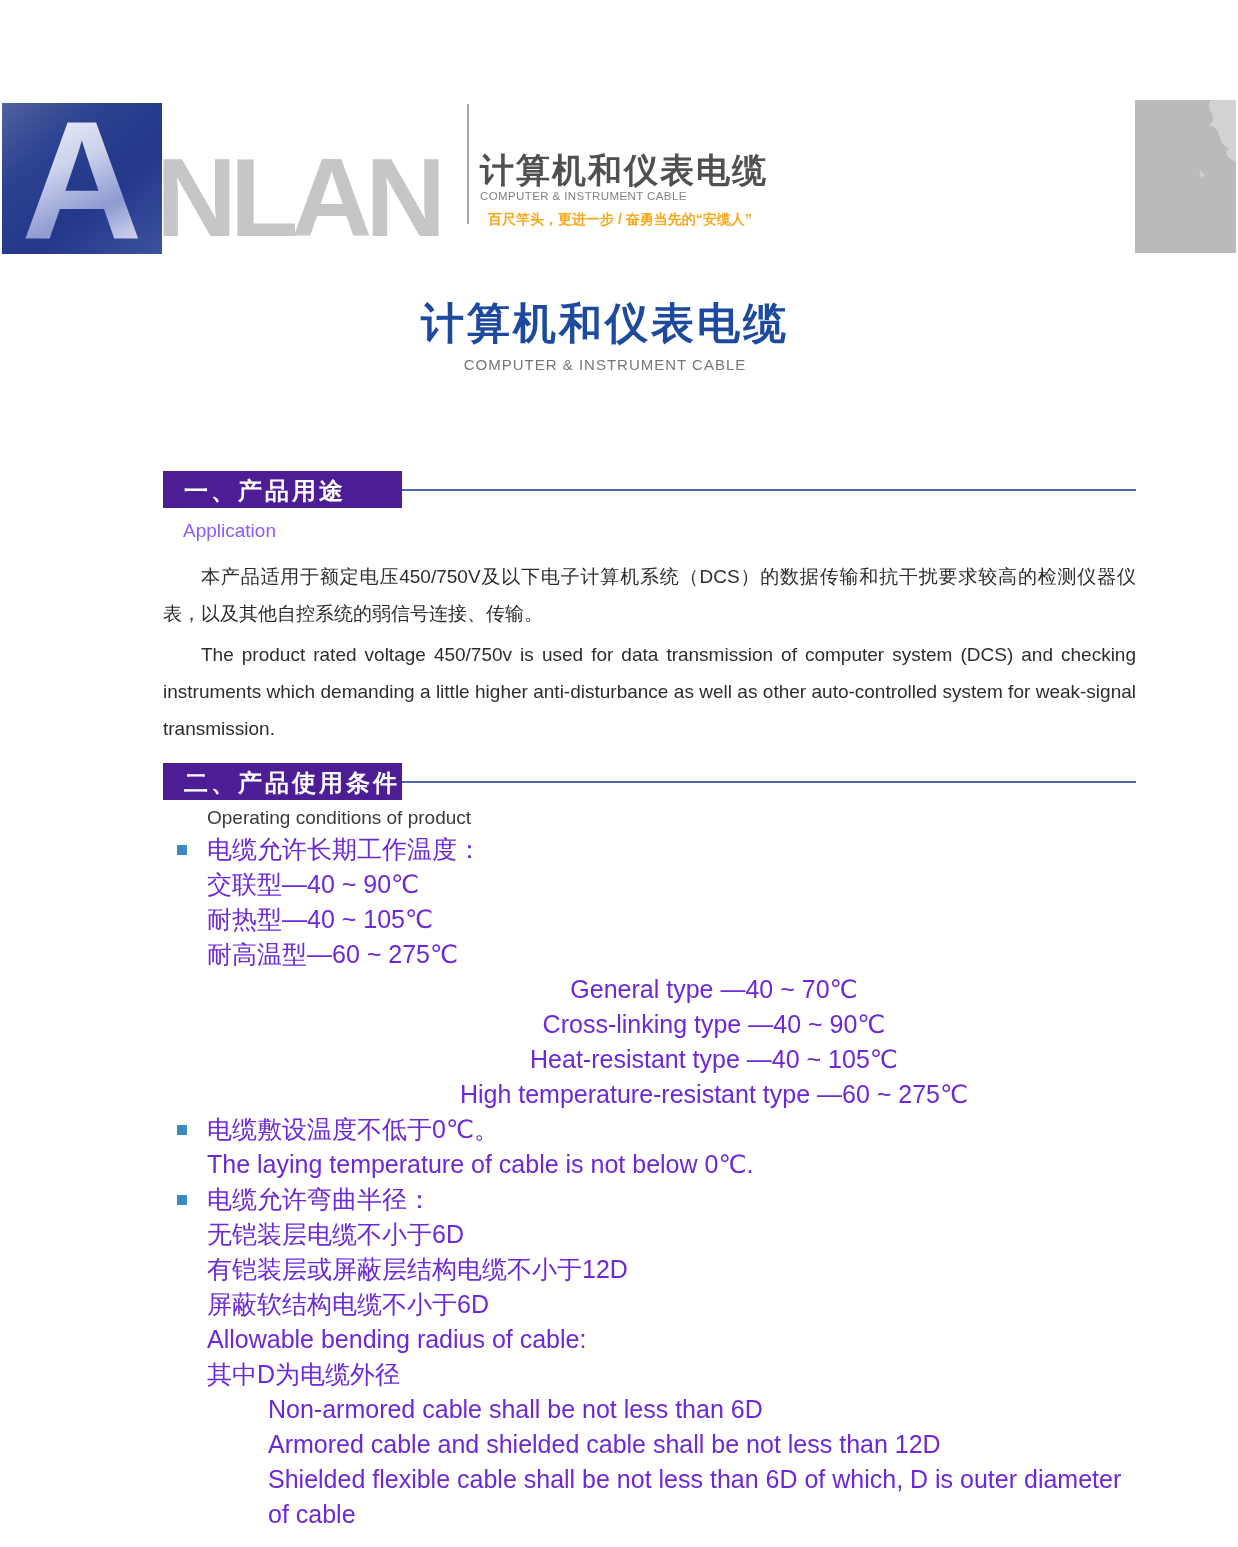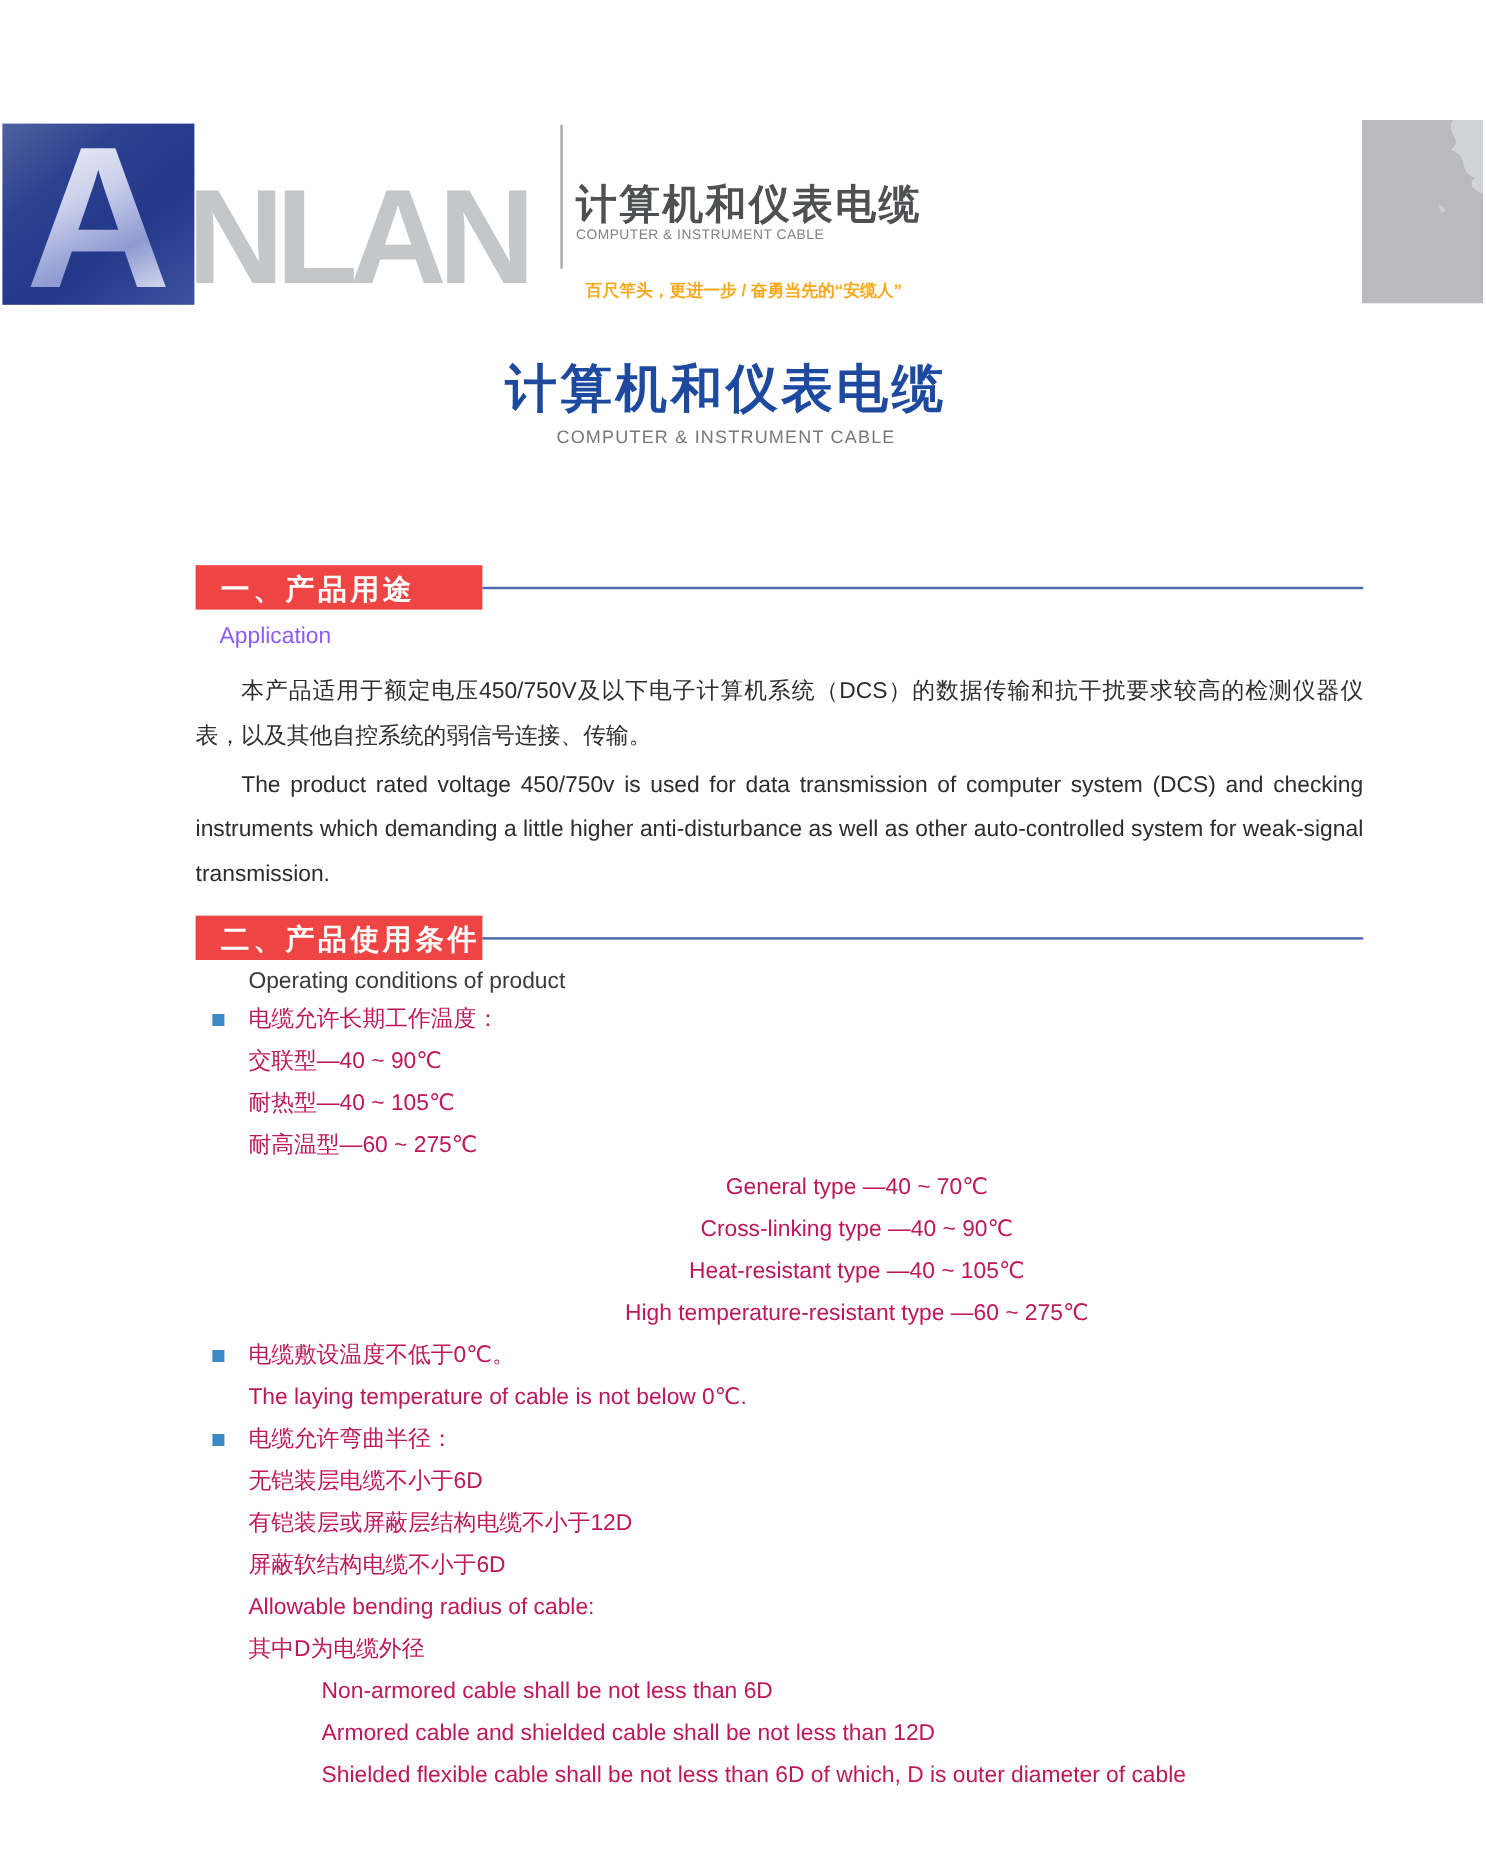--- a/index.html
+++ b/index.html
@@ -13,46 +13,46 @@
   .logo-a{font-weight:bold;font-size:168px;line-height:146px;
     background:linear-gradient(155deg,#f4f5fb 0%,#cdd2ec 38%,#8e9ad1 68%,#e9ebf7 100%);
     -webkit-background-clip:text;background-clip:text;color:transparent;}
   .logo-rest{position:absolute;left:156px;top:148px;font-weight:bold;font-size:112px;
     line-height:100px;letter-spacing:-7px;color:#c5c6c8;}
   .hdr-divider{position:absolute;left:467px;top:104px;width:2px;height:120px;background:#a7a8aa;}
   .hdr-title{position:absolute;left:480px;top:148px;font-size:34px;font-weight:bold;
     color:#4f5052;letter-spacing:2px;white-space:nowrap;}
   .hdr-sub{position:absolute;left:480px;top:190px;font-size:11.5px;color:#808285;letter-spacing:.4px;}
   .hdr-slogan{position:absolute;left:488px;top:211px;font-size:14px;font-weight:bold;
-    color:#f9a81c;white-space:nowrap;margin-top:23px;}
+    color:#f9a81c;white-space:nowrap;}
   .hdr-photo{position:absolute;left:1135px;top:100px;width:101px;height:153px;}
 
   
   .main-title{position:absolute;left:0;top:295px;width:1210px;text-align:center;
     font-size:43px;font-weight:bold;color:#1d4a9e;letter-spacing:3px;}
   .main-sub{position:absolute;left:0;top:356px;width:1210px;text-align:center;
     font-size:15px;color:#76777a;letter-spacing:1px;}
 
   
   .content{position:absolute;left:163px;top:471px;width:973px;}
 
   .section-bar{display:flex;align-items:center;}
-  .bar-chip{box-sizing:border-box;width:239px;height:37px;background:#ef4444;color:#ffffff;
+  .bar-chip{box-sizing:border-box;width:239px;height:37px;background:#4c1d95;color:#ffffff;
     font-size:24px;font-weight:bold;letter-spacing:3px;padding:4px 0 0 21px;white-space:nowrap;}
   .bar-line{flex:1;height:2px;background:#4a67ad;}
 
   .subheading{margin:12px 0 0 20px;font-size:19px;line-height:22px;color:#8b5cf6;}
   .para{font-size:19px;line-height:37px;text-align:justify;color:#2d2d2f;}
   .para.zh{margin-top:16px;text-indent:38px;}
   .para.en{margin-top:4px;text-indent:38px;}
   .sec2{margin-top:16px;}
   .sub2{margin:7px 0 0 44px;font-size:19px;line-height:22px;color:#3a3a3c;}
 
   .list{margin-top:3px;}
-  .li{position:relative;font-size:19px;line-height:35px;color:#be185d;}
+  .li{position:relative;font-size:25px;line-height:35px;color:#6d28d9;}
   .li.lbl{padding-left:44px;}
   .li.ind1{padding-left:44px;}
   .li.ind2{padding-left:129px;text-align:center;}
   .li.ind3{padding-left:105px;}
   .sq{position:absolute;left:14px;top:13px;width:10px;height:10px;background:#3a8ac5;}
 </style>
 </head>
 <body>
 
 <div class="page">

